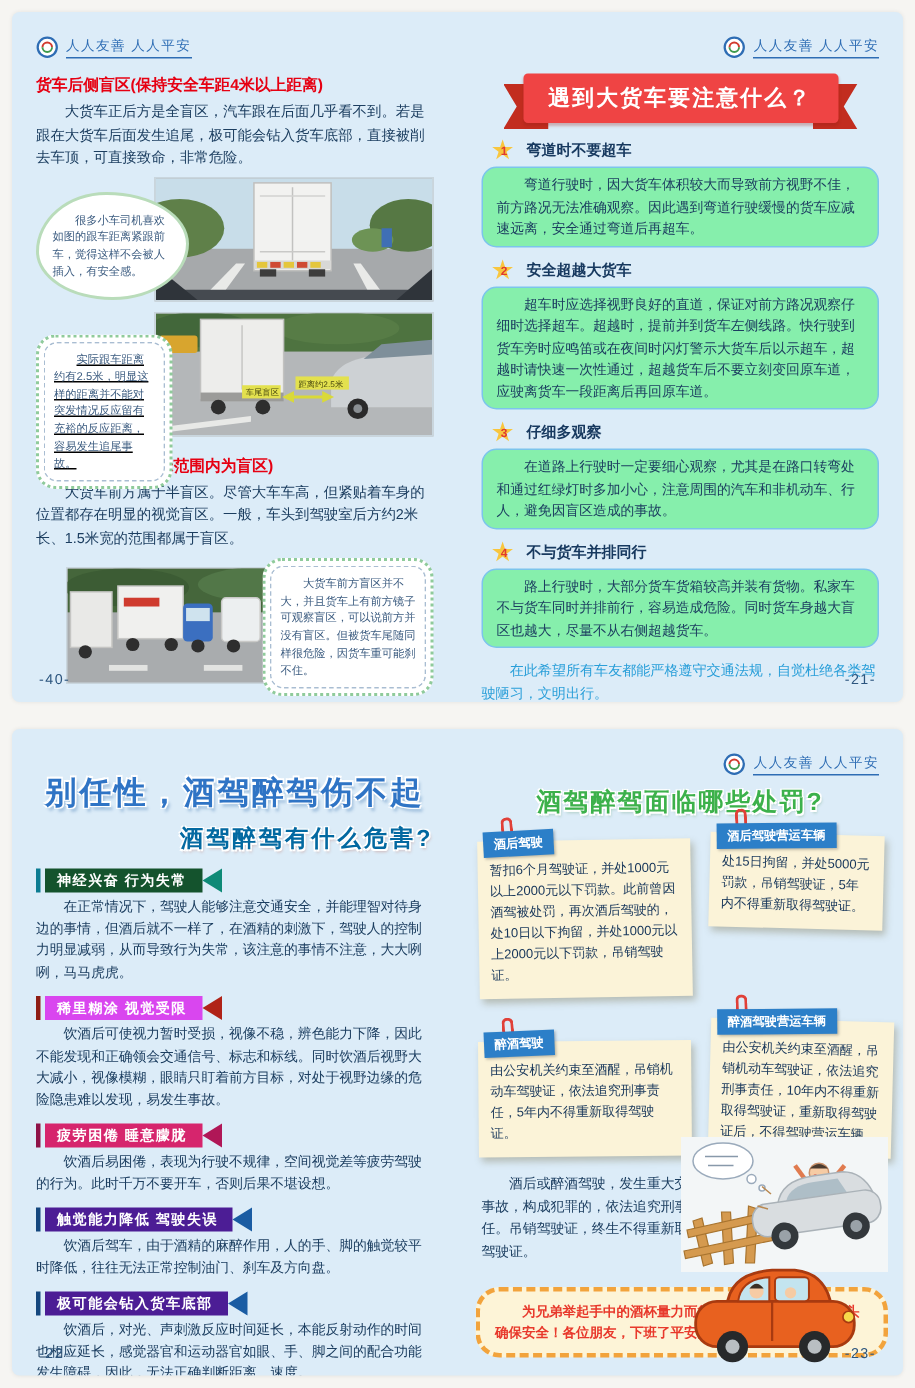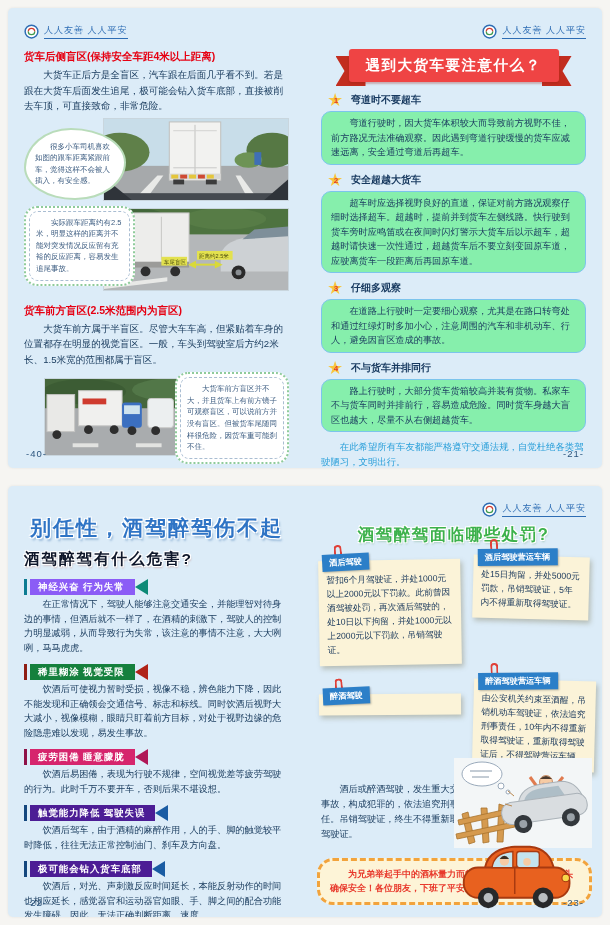--- a/index.html
+++ b/index.html
@@ -22,21 +22,21 @@
   .photo { position:absolute; border:1px solid #c9d6de; background:#b9bcbe; }
   .ph1 { right:0; top:0; width:186px; height:83px; }
   .ph2 { right:0; top:90px; width:186px; height:83px; }
   .photo svg { display:block; width:100%; height:100%; }
 
   .cloud { position:absolute; left:0; top:10px; width:102px; background:#fff; border:2px solid #b9dcba;
            border-radius:46% 54% 50% 50% / 55% 48% 52% 45%; padding:11px 9px; }
   .cloud span, .gnote-in { font-size:7.5px; color:#3c5c80; line-height:1.55; text-indent:2em; display:block; }
   .gnote { position:absolute; background:#fff; border:2px dotted #8fcb9b; border-radius:13px; padding:3px; }
   .gnote-in { border:1px dashed #a9bdd2; border-radius:9px; padding:5px 6px; }
-  .gn1 { left:0; top:88px; width:111px; }
+  .gn1 { left:0; top:105px; width:91px;text-decoration:underline; }
   .gn2 { right:0; top:0; width:114px; }
 
   .fig2 { position:relative; height:100px; margin-top:5px;margin-left:20px; }
   .ph3 { left:0; top:6px; width:168px; height:78px; }
 
   .pnum { position:absolute; bottom:9px; color:#2c557e; font-size:9.5px; letter-spacing:1px; }
   .pnum.pl { left:18px; } .pnum.pr { right:18px; }
 
   
   .ribbon { position:relative; width:236px; height:36px; margin:9px auto 2px; }
@@ -51,28 +51,28 @@
   .star::before { content:"\2605"; position:absolute; left:0; top:0; font-size:18px; line-height:18px; color:#f8c63e; }
   .star b { position:absolute; left:0; right:0; top:5px; text-align:center; color:#e0392f; font-size:8px; z-index:1; }
   .item-title { color:#17395f; font-size:10px; font-weight:bold; }
   .item-box { border:1.5px solid #7cc4ec; border-radius:10px; background:#86efac; padding:4px 9px;
               font-size:9.2px; color:#1c3e60; line-height:1.58; text-indent:2em; }
   .footer-note { margin-top:7px; color:#2a9fd9; font-size:9.4px; line-height:1.6; text-indent:2em; }
 
   
   .big-title { text-align:center; margin-top:18px; font-size:21px; font-weight:bold; color:#2f74c5; letter-spacing:2px;
                text-shadow:-1px -1px 0 #fff,1px -1px 0 #fff,-1px 1px 0 #fff,1px 1px 0 #fff,2px 3px 2px rgba(90,140,190,.45); }
-  .sub-title { text-align:left; margin-top:7px; font-size:15.5px; font-weight:bold; color:#0f172a; letter-spacing:2px;
+  .sub-title { text-align:right; margin-top:7px; font-size:15.5px; font-weight:bold; color:#0369a1; letter-spacing:2px;
                text-shadow:-1px -1px 0 #fff,1px -1px 0 #fff,-1px 1px 0 #fff,1px 1px 0 #fff,1px 2px 2px rgba(180,80,60,.35); }
   .sec-head { display:flex; align-items:center; margin:9px 0 2px; height:16px; }
   .sec-bar { width:3px; height:16px; margin-right:3px; }
   .sec-label { color:#fff; font-size:9.4px; font-weight:bold; padding:2px 10px 2px 8px; height:16px; display:flex; align-items:center; letter-spacing:1px; }
   .sec-arrow { width:0; height:0; border-top:8px solid transparent; border-bottom:8px solid transparent; border-right-width:13px; border-right-style:solid; }
-  .c-teal .sec-bar{background:#0c7c92;} .c-teal .sec-label{background:#8b5cf6;} .c-teal .sec-arrow{border-right-color:#0e8a77;}
-  .c-red .sec-bar{background:#8e1d14;} .c-red .sec-label{background:#15803d;} .c-red .sec-arrow{border-right-color:#b02318;}
+  .c-teal .sec-bar{background:#0c7c92;} .c-teal .sec-label{background:#14532d;} .c-teal .sec-arrow{border-right-color:#0e8a77;}
+  .c-red .sec-bar{background:#8e1d14;} .c-red .sec-label{background:#d946ef;} .c-red .sec-arrow{border-right-color:#b02318;}
   .c-pink .sec-bar{background:#8e1248;} .c-pink .sec-label{background:#d6256d;} .c-pink .sec-arrow{border-right-color:#b01757;}
   .c-blue .sec-bar{background:#14477e;} .c-blue .sec-label{background:#4c1d95;} .c-blue .sec-arrow{border-right-color:#1a5ca3;}
   .sec-text { font-size:9.2px; color:#1c3e60; line-height:1.58; text-indent:2em; }
 
   
   .p23-title { text-align:center; margin-top:6px; font-size:16.5px; font-weight:bold; color:#3cb14b; letter-spacing:1.5px;
                text-shadow:-1px -1px 0 #fff,1px -1px 0 #fff,-1px 1px 0 #fff,1px 1px 0 #fff,1px 2px 2px rgba(70,140,80,.35); }
   .cards { position:absolute; left:14px; right:12px; top:66px; height:222px; }
   .card { position:absolute; background:#fbf3d8; box-shadow:2px 3px 5px rgba(110,100,60,.35); padding:13px 8px 8px;
           font-size:8.7px; color:#17365a; line-height:1.6; }
@@ -343,20 +343,21 @@
           <span>暂扣6个月驾驶证，并处1000元以上2000元以下罚款。此前曾因酒驾被处罚，再次酒后驾驶的，处10日以下拘留，并处1000元以上2000元以下罚款，吊销驾驶证。</span>
         </div>
         <div class="card card2">
           <span class="clip"></span>
           <span class="tag">酒后驾驶营运车辆</span>
           <span>处15日拘留，并处5000元罚款，吊销驾驶证，5年内不得重新取得驾驶证。</span>
         </div>
         <div class="card card3">
           <span class="clip"></span>
           <span class="tag">醉酒驾驶</span>
+          <span>由公安机关约束至酒醒，吊销机动车驾驶证，依法追究刑事责任，5年内不得重新取得驾驶证。</span>
         </div>
         <div class="card card4">
           <span class="clip"></span>
           <span class="tag">醉酒驾驶营运车辆</span>
           <span>由公安机关约束至酒醒，吊销机动车驾驶证，依法追究刑事责任，10年内不得重新取得驾驶证，重新取得驾驶证后，不得驾驶营运车辆。</span>
         </div>
       </div>
 
       <p class="p23-para">酒后或醉酒驾驶，发生重大交通事故，构成犯罪的，依法追究刑事责任。吊销驾驶证，终生不得重新取得驾驶证。</p>
 

